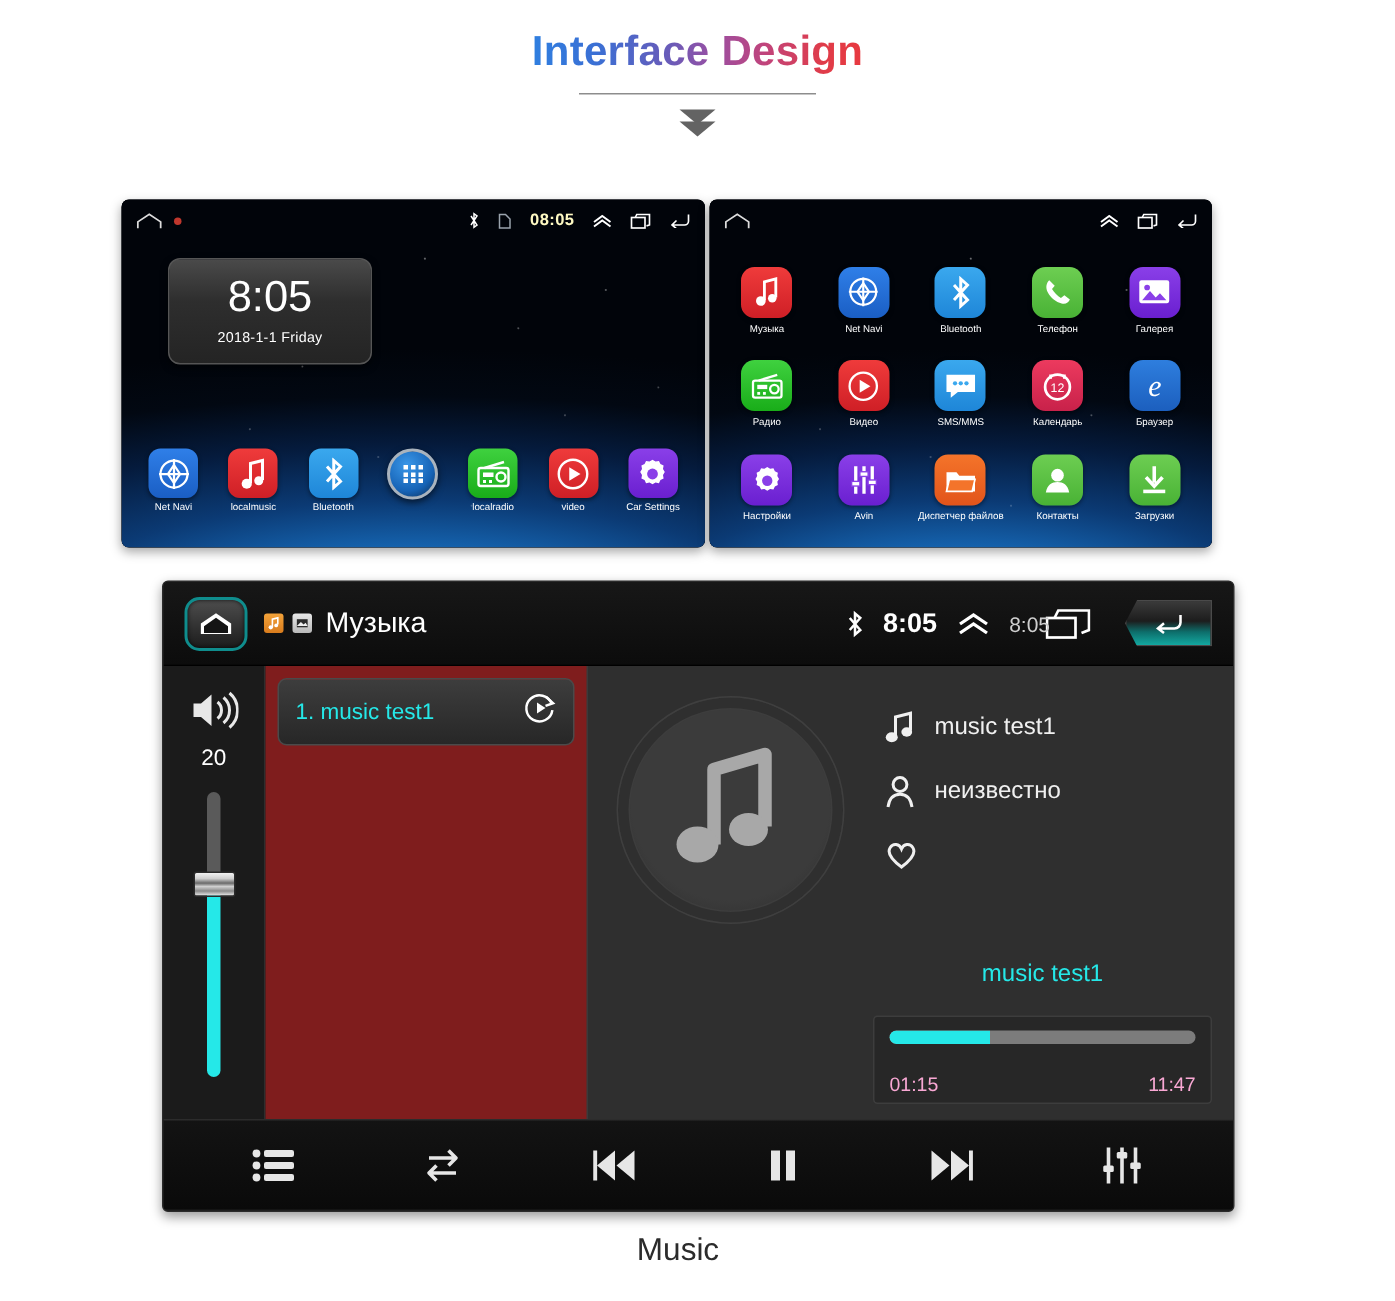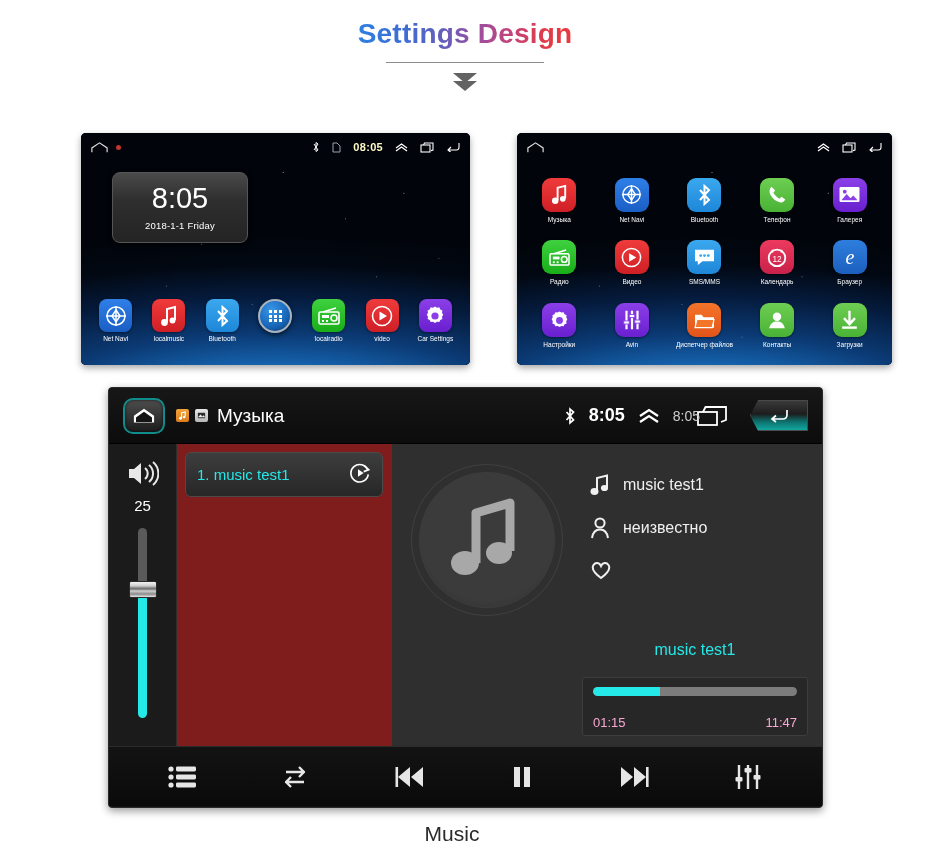--- a/index.html
+++ b/index.html
@@ -27,21 +27,21 @@
 
   
   .panels { position: absolute; top: 133px; left: 0; width: 930px; height: 232px; }
   .panel {
     position: absolute; top: 0;
     border-radius: 5px; overflow: hidden;
     box-shadow: 0 3px 7px rgba(0,0,0,.35);
     background: #05060c;
   }
   .panel.left { left: 81px; width: 389px; height: 232px; }
-  .panel.right { left: 473px; width: 375px; height: 232px; margin-left: 44px; }
+  .panel.right { left: 473px; width: 335px; height: 232px; }
 
   .sky {
     position: absolute; inset: 0;
     background:
       radial-gradient(ellipse 150% 75% at 50% 118%, #2b8fe6 0%, #1667b4 22%, #0b3a74 42%, #051b3d 63%, #020812 82%, #01040a 100%),
       #01040a;
   }
   .sky::after {
     content: ""; position: absolute; inset: 0;
     background-image:
@@ -214,21 +214,21 @@
 
   .caption {
     position: absolute; top: 822px; left: 0; width: 904px; text-align: center;
     font-size: 21px; color: #2b2b2b;
   }
 </style>
 </head>
 <body>
 
 <div class="title-wrap">
-  <div class="page-title">Settings Design</div>
+  <div class="page-title">Interface Design</div>
   <div class="title-rule"></div>
   <div class="chevrons">
     <div class="chev"></div>
     <div class="chev c2"></div>
   </div>
 </div>
 
 <div class="panels">
 
   <div class="panel left">
@@ -587,21 +587,21 @@
 
   <div class="pl-body">
 
     <div class="vol-col">
       <svg width="32" height="27" viewBox="0 0 32 27">
         <path d="M2 9 H7 L14 3 V24 L7 18 H2 Z" fill="#e8e8e8"></path>
         <path d="M18 8 A7 7 0 0 1 18 19" fill="none" stroke="#e8e8e8" stroke-width="2"></path>
         <path d="M22 5 A11 11 0 0 1 22 22" fill="none" stroke="#e8e8e8" stroke-width="2"></path>
         <path d="M26 2 A15 15 0 0 1 26 25" fill="none" stroke="#e8e8e8" stroke-width="2"></path>
       </svg>
-      <div class="vol-val">25</div>
+      <div class="vol-val">20</div>
       <div class="vol-slider">
         <div class="vol-track-top"></div>
         <div class="vol-handle"></div>
         <div class="vol-track-bot"></div>
       </div>
     </div>
 
     <div class="playlist">
       <div class="pl-row">
         <span class="pl-row-text">1. music test1</span>

